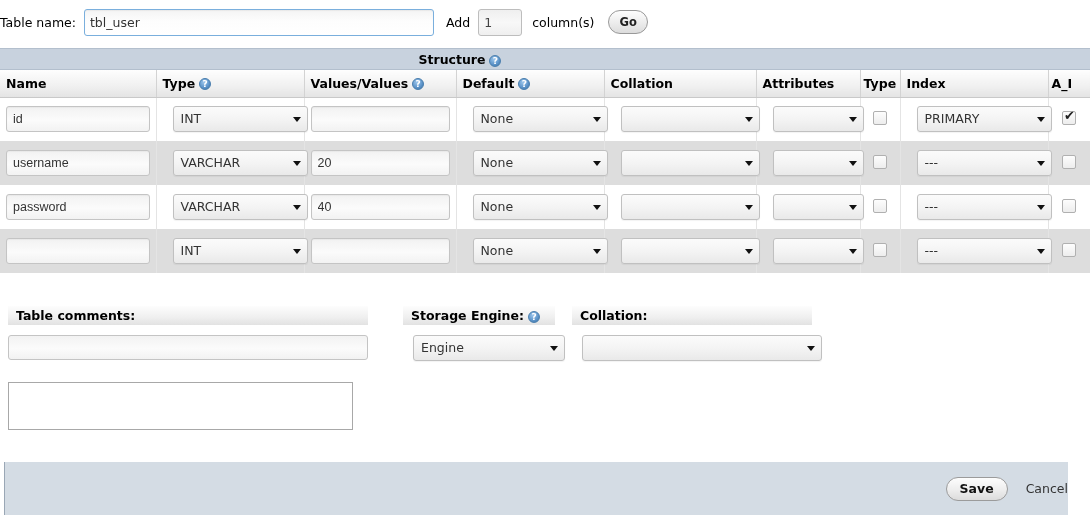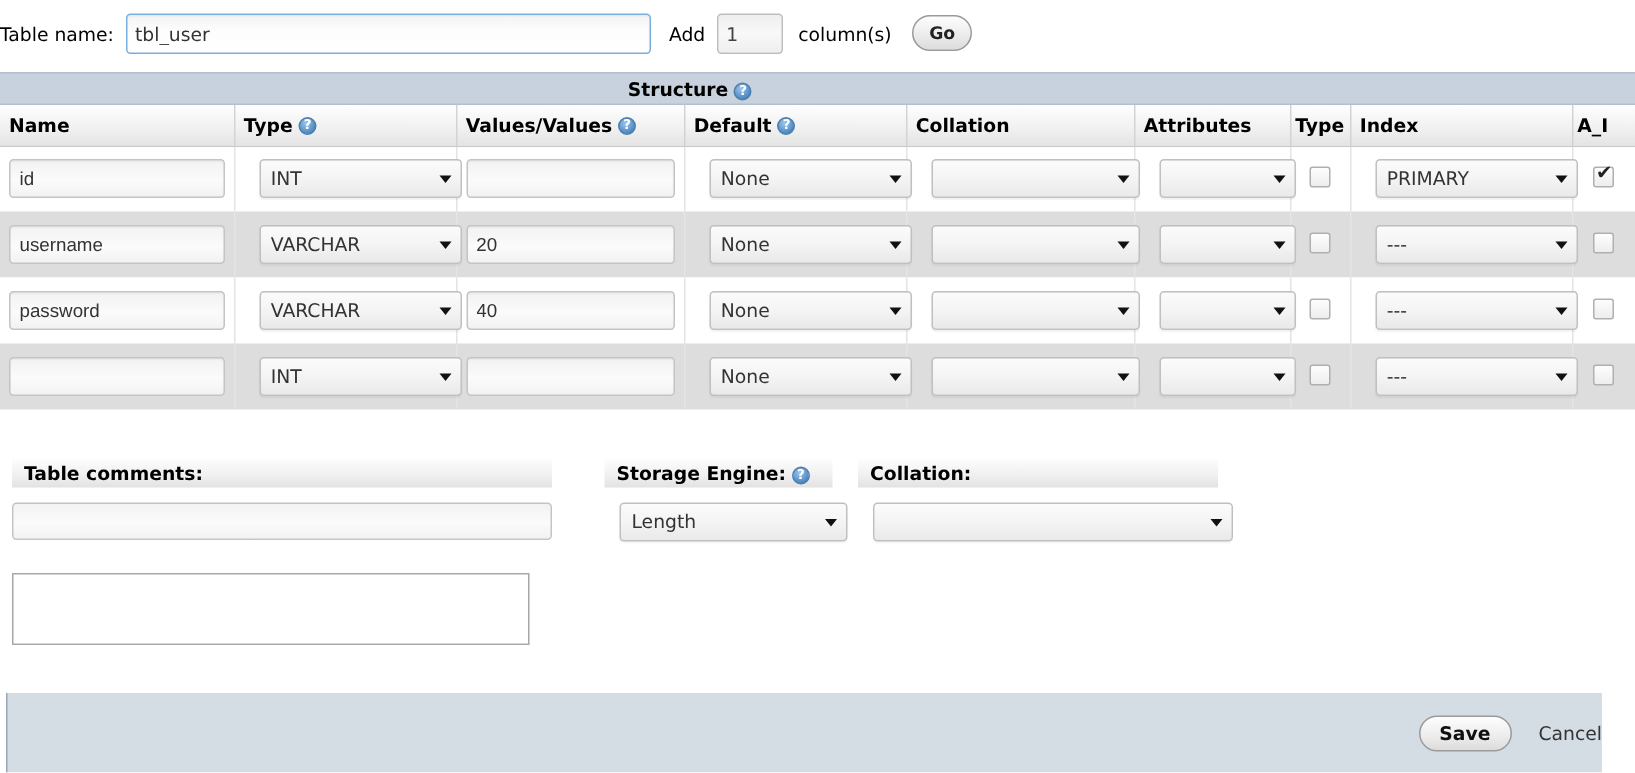--- a/index.html
+++ b/index.html
@@ -316,21 +316,21 @@
 
     <div style="position:absolute; left:8px; top:6px; width:360px;">
       <div class="capbar">Table comments:</div>
       <div style="height:10px"></div>
       <input class="under-input" type="text" value="" style="">
     </div>
 
     <div style="position:absolute; left:403px; top:6px; width:152px;">
       <div class="capbar"><span>Storage Engine:</span><span class="help">?</span></div>
       <div style="height:10px"></div>
-      <div class="sel" style="height:26px"><span>Length</span><span class="arw"></span></div>
+      <div class="sel" style="height:26px"><span>Engine</span><span class="arw"></span></div>
     </div>
 
     <div style="position:absolute; left:572px; top:6px; width:240px;">
       <div class="capbar">Collation:</div>
       <div style="height:10px"></div>
       <div class="sel" style="height:26px"><span></span><span class="arw"></span></div>
     </div>
 
     <div style="position:absolute; left:8px; top:74px; width:360px;">
       <div style="height:8px"></div>

